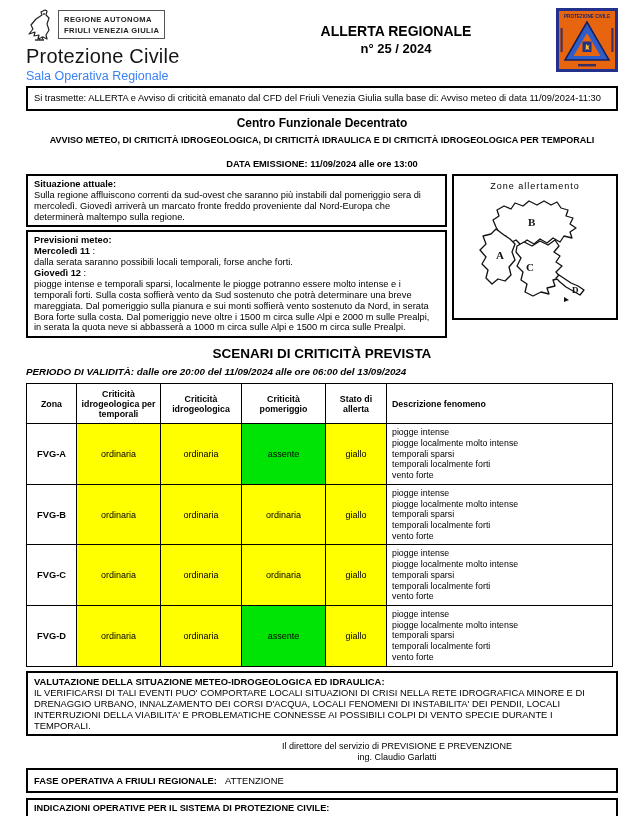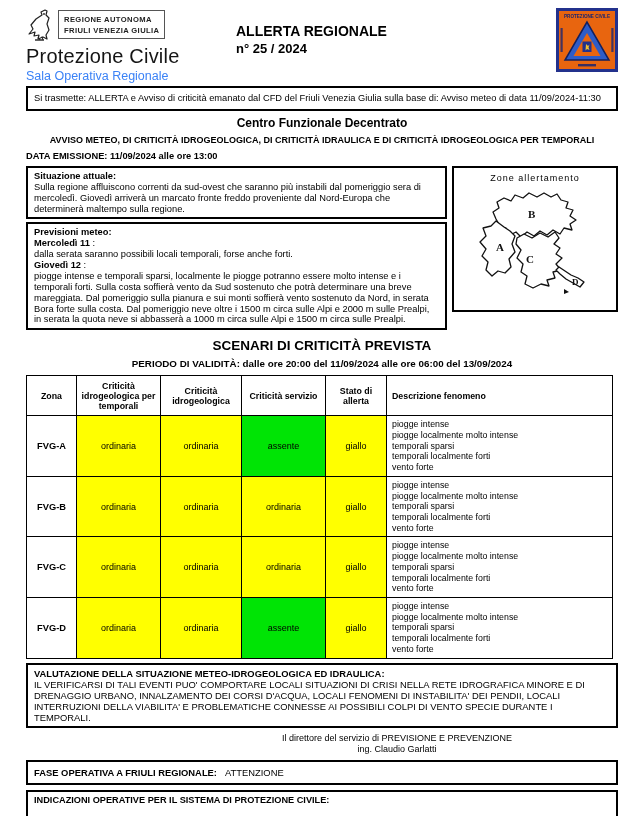--- a/index.html
+++ b/index.html
@@ -7,43 +7,43 @@
   .page { width: 632px; height: 816px; background: #fff; padding: 8px 14px 0 26px; overflow: hidden; position: relative; }
 
   
   .header { display: flex; align-items: flex-start; height: 76px; }
   .header-left { width: 210px; }
   .logo-row { display: flex; gap: 5px; align-items: flex-start; }
   .eagle-box { width: 27px; height: 35px; }
   .region-box { border: 1px solid #555; padding: 3px 5px 2px 5px; font-size: 7.6px; font-weight: bold; color: #222; letter-spacing: 0.4px; line-height: 1.45; white-space: nowrap; margin-top: 2px; }
   .org-name { font-size: 20px; color: #151515; margin-top: 2px; letter-spacing: 0.2px; }
   .org-sub { font-size: 12.5px; color: #3b82f6; margin-top: 1px; }
-  .header-title { flex: 1; text-align: left; font-weight: bold; padding-top: 15px; }
+  .header-title { flex: 1; text-align: center; font-weight: bold; padding-top: 15px; }
   .header-title .t1 { font-size: 14px; }
   .header-title .t2 { font-size: 13px; margin-top: 2px; }
   .badge-box { width: 62px; height: 64px; }
 
   
   .bbox { border: 2px solid #000; padding: 3px 6px; font-size: 9.3px; line-height: 1.17; }
   .transmit { margin-top: 2px; padding: 5px 6px; }
 
   .h-centro { text-align: center; font-weight: bold; font-size: 12px; margin-top: 5px; }
   .h-avviso { text-align: center; font-weight: bold; font-size: 9px; margin-top: 5px; }
-  .h-emission { font-weight: bold; font-size: 9.3px; margin-top: 6px; }
+  .h-emission { text-align: center; font-weight: bold; font-size: 9.3px; margin-top: 14px; }
 
   
   .content-row { display: flex; gap: 5px; margin-top: 5px; }
   .left-col { flex: 1; }
   .prev-box { margin-top: 3px; }
   .map-box { width: 166px; height: 146px; border: 2px solid #000; flex: none; }
   .map-title { text-align: center; font-size: 9px; letter-spacing: 1px; margin-top: 5px; }
   .map-box svg { display: block; margin: 0 auto; }
 
   .scenari-title { text-align: center; font-weight: bold; font-size: 13.5px; margin-top: 8px; }
-  .periodo { text-align: center; font-weight: bold; font-size: 9.8px; margin-top: 5px; }
+  .periodo { text-align: left; font-weight: bold; font-size: 9.8px; margin-top: 5px; font-style: italic; }
 
   
   table.crit { border-collapse: collapse; table-layout: fixed; width: 586px; margin-top: 6px; }
   table.crit th, table.crit td { border: 1.6px solid #000; overflow: hidden; }
   table.crit th { font-size: 8.8px; font-weight: bold; padding: 2px; height: 40px; text-align: center; }
   td.zona { font-weight: bold; font-size: 9.3px; text-align: center; }
   td.status { text-align: center; font-size: 9px; }
   td.desc { font-size: 8.8px; padding: 3px 5px; white-space: pre-line; line-height: 1.22; vertical-align: middle; }
   table.crit tr.data-row { height: 53px; }
 
@@ -156,21 +156,21 @@
         <col style="width:81px">
       <col style="width:84px">
         <col style="width:61px">
         <col style="width:226px">
     </colgroup>
     <thead>
       <tr>
         <th>Zona</th>
         <th>Criticità idrogeologica per temporali</th>
         <th>Criticità idrogeologica</th>
-        <th>Criticità servizio</th>
+        <th>Criticità pomeriggio</th>
         <th>Stato di allerta</th>
         <th style="text-align:left; padding-left:5px">Descrizione fenomeno</th>
       </tr>
     </thead>
     <tbody>
       <tr class="data-row">
         <td class="zona">FVG-A</td>
         <td class="status" style="background-color: rgb(255, 255, 0);">ordinaria</td>
         <td class="status" style="background-color: rgb(255, 255, 0);">ordinaria</td>
         <td class="status" style="background-color: rgb(0, 228, 5);">assente</td>

